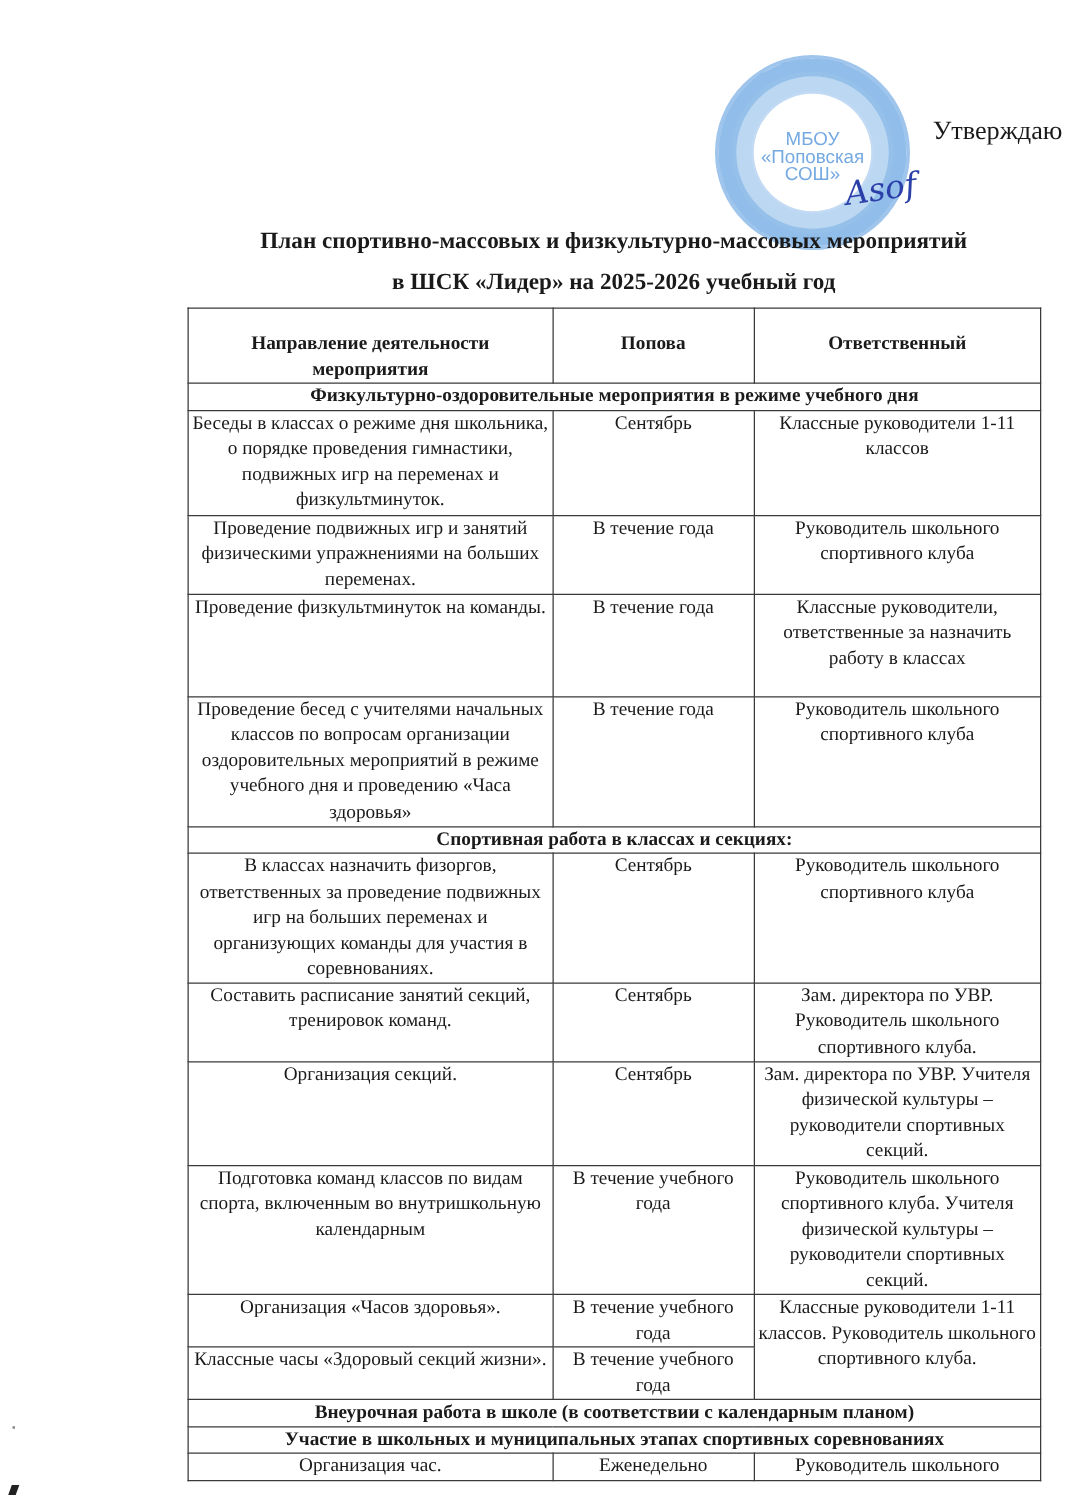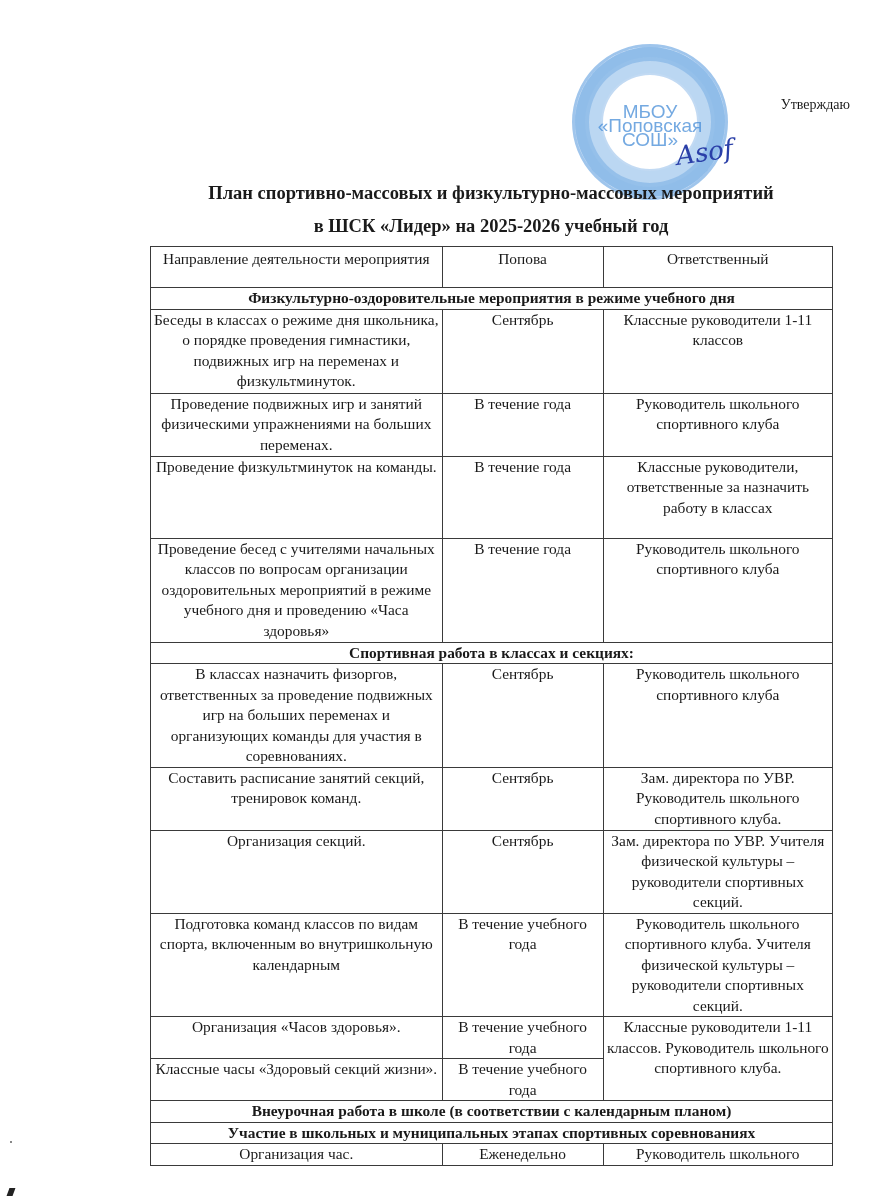--- a/index.html
+++ b/index.html
@@ -11,38 +11,38 @@
   }
   .stamp {
     position: absolute; left: 572px; top: 44px; width: 150px; height: 150px;
     border-radius: 50%;
     border: 3px solid rgba(80,150,220,0.55);
     box-shadow: inset 0 0 0 10px rgba(120,180,235,0.18), inset 0 0 0 14px rgba(80,150,220,0.35), inset 0 0 0 26px rgba(150,200,240,0.15), inset 0 0 0 28px rgba(80,150,220,0.35);
   }
   .stamp-text {
     position: absolute; left: 0; right: 0; top: 58px;
     text-align: center; color: rgba(70,140,215,0.75);
-    font-family: "Liberation Sans", sans-serif; font-size: 19px; line-height: 14px;
+    font-family: "Liberation Sans", sans-serif; font-size: 15px; line-height: 14px;
   }
-  .approval { position: absolute; right: 22px; top: 91px; text-align: right; font-size: 14px; line-height: 27px; }
+  .approval { position: absolute; right: 22px; top: 91px; text-align: right; font-size: 21px; line-height: 27px; }
   .approval div { white-space: nowrap; }
   .sign-line { display: inline-block; width: 130px; border-bottom: 1px solid #222; margin-right: 4px; position: relative; top: -2px; }
   .signature {
     position: absolute; left: 676px; top: 137px; color: #2a3fa8;
     font-family: "DejaVu Serif", serif; font-style: italic; font-size: 26px; transform: rotate(-8deg);
   }
   .title { position: absolute; left: 0; width: 982px; text-align: center; font-weight: bold; font-size: 18.5px; }
   .title.l1 { top: 183px; }
   .title.l2 { top: 216px; }
   table.plan {
     position: absolute; left: 150px; top: 246px; width: 683px;
     border-collapse: collapse; table-layout: fixed; font-size: 15.4px; line-height: 20.5px;
   }
   table.plan td, table.plan th { border: 1px solid #3a3a3a; text-align: center; vertical-align: top; padding: 0 3px; }
-  table.plan th { font-weight: normal; padding-top: 2px; height: 38px; vertical-align: top; }
+  table.plan th { font-weight: bold; padding-top: 18px; height: 38px; vertical-align: top; }
   .section td { font-weight: bold; height: 20px; }
   .c1 { width: 286px; } .c2 { width: 158px; } .c3 { width: 225px; }
   .mark { position: absolute; left: 8px; top: 1188px; width: 6px; height: 8px; background: #222; transform: skewX(-20deg); }
   .dot { position: absolute; width: 2px; height: 2px; background: #888; }
 </style>
 </head>
 <body>
 
 <div class="stamp">
   <div class="stamp-text">

